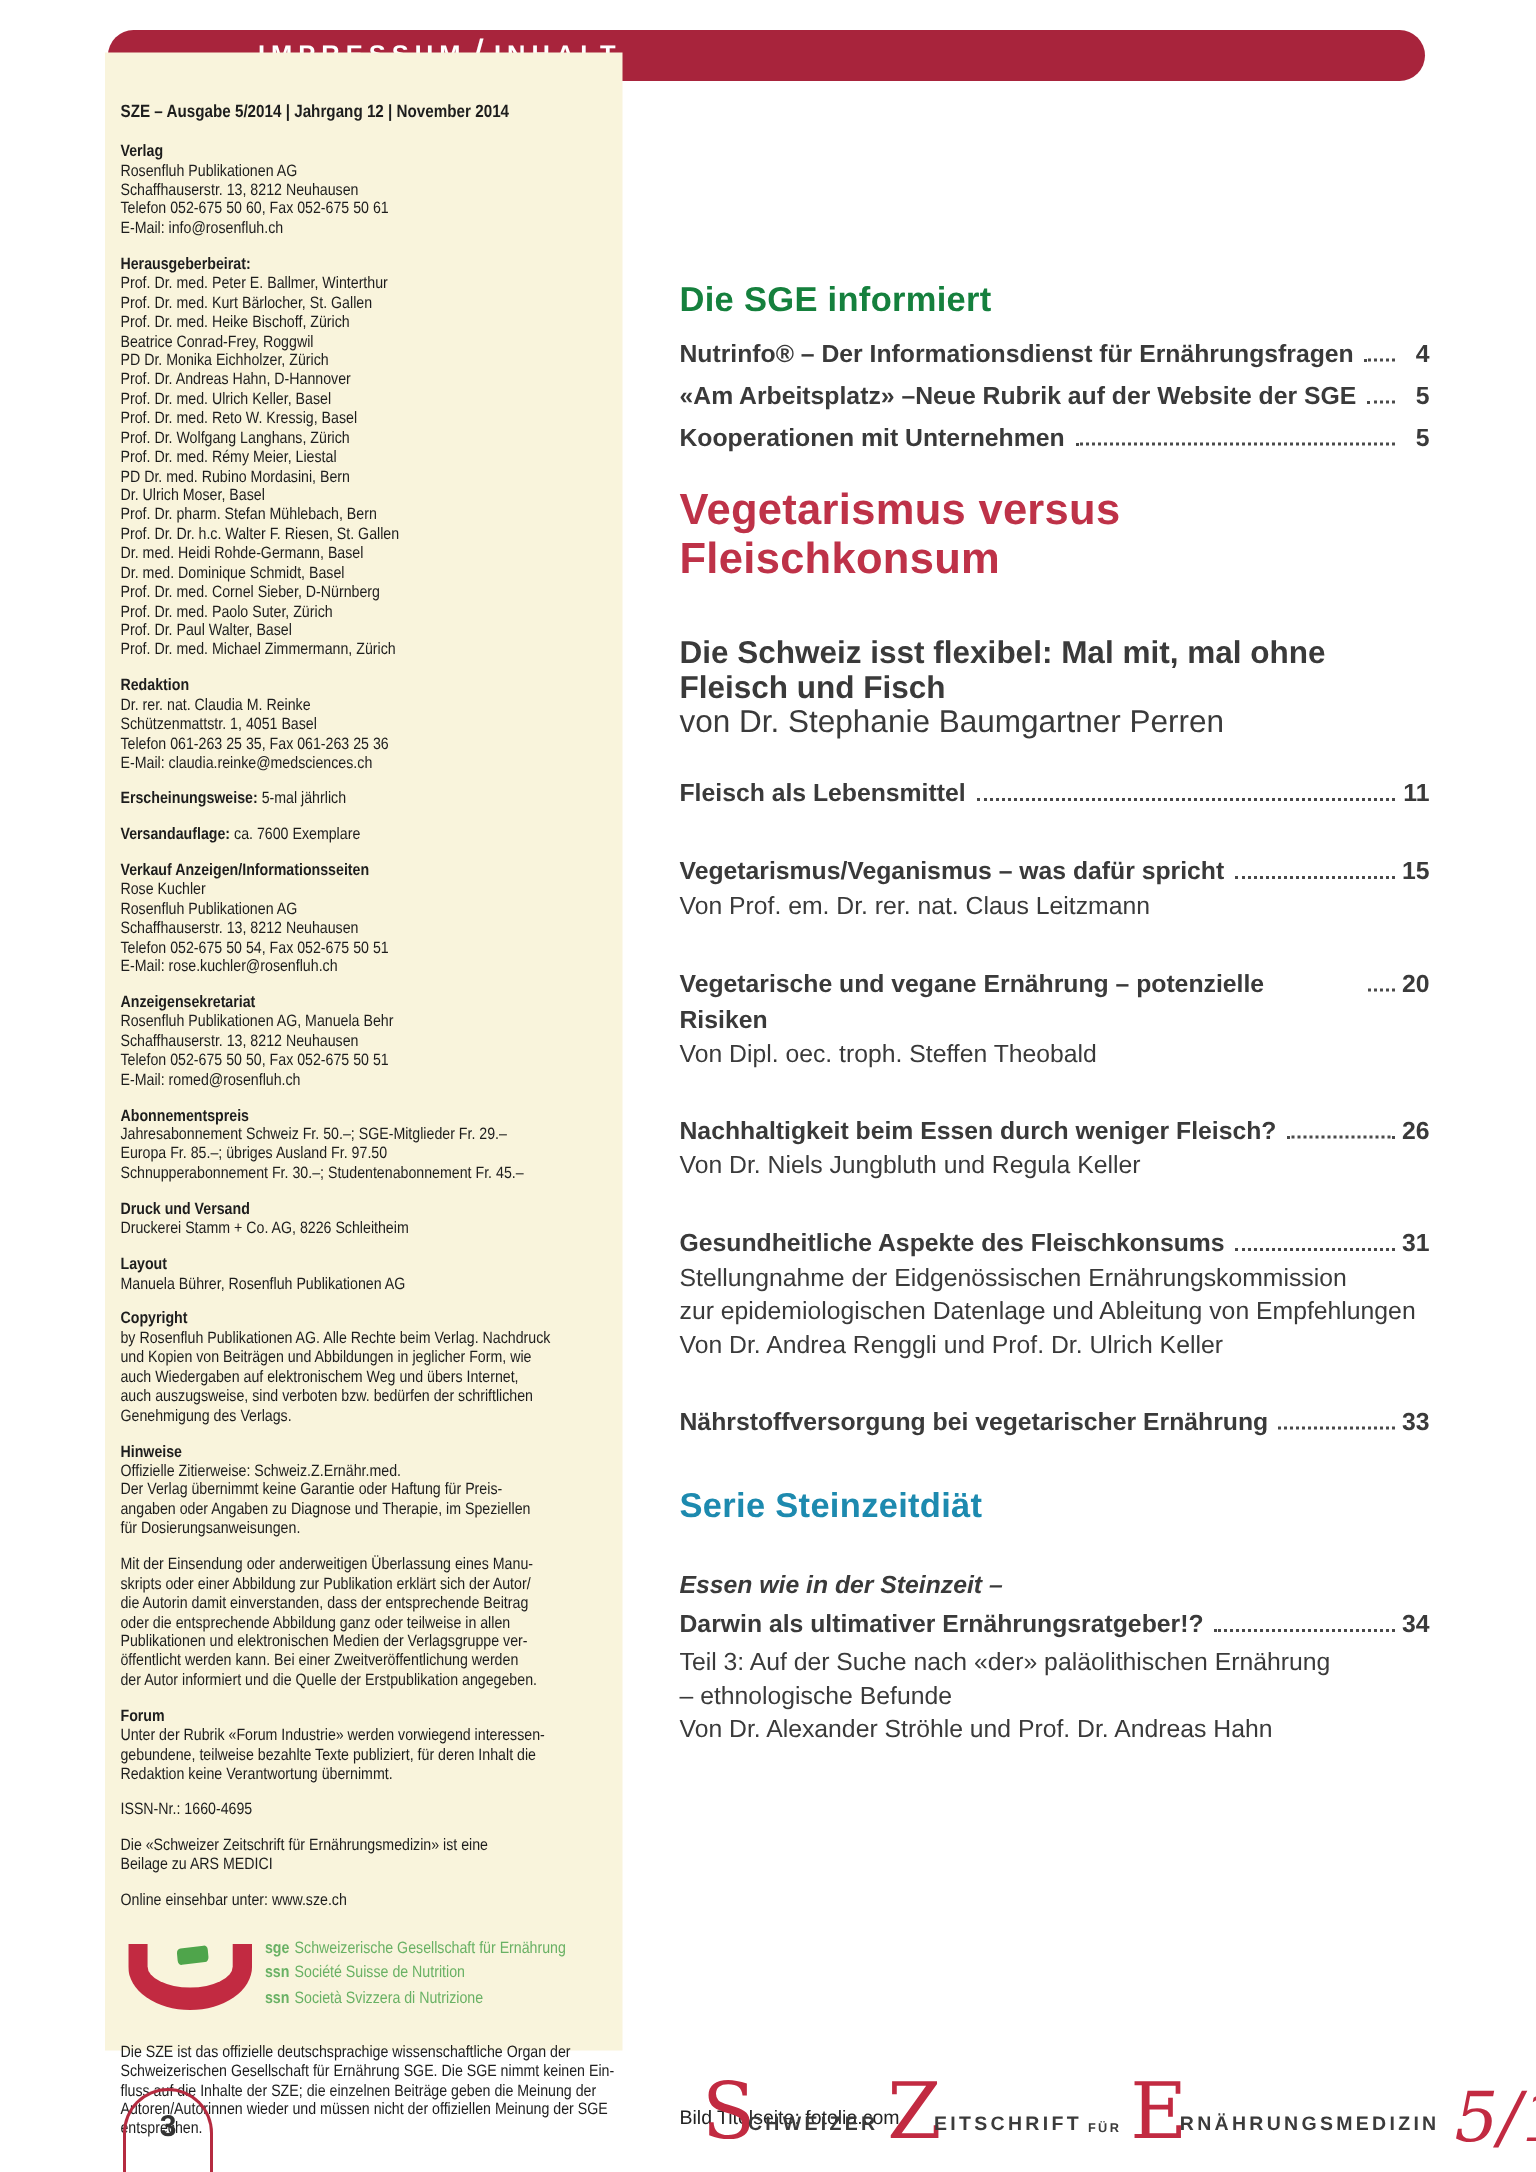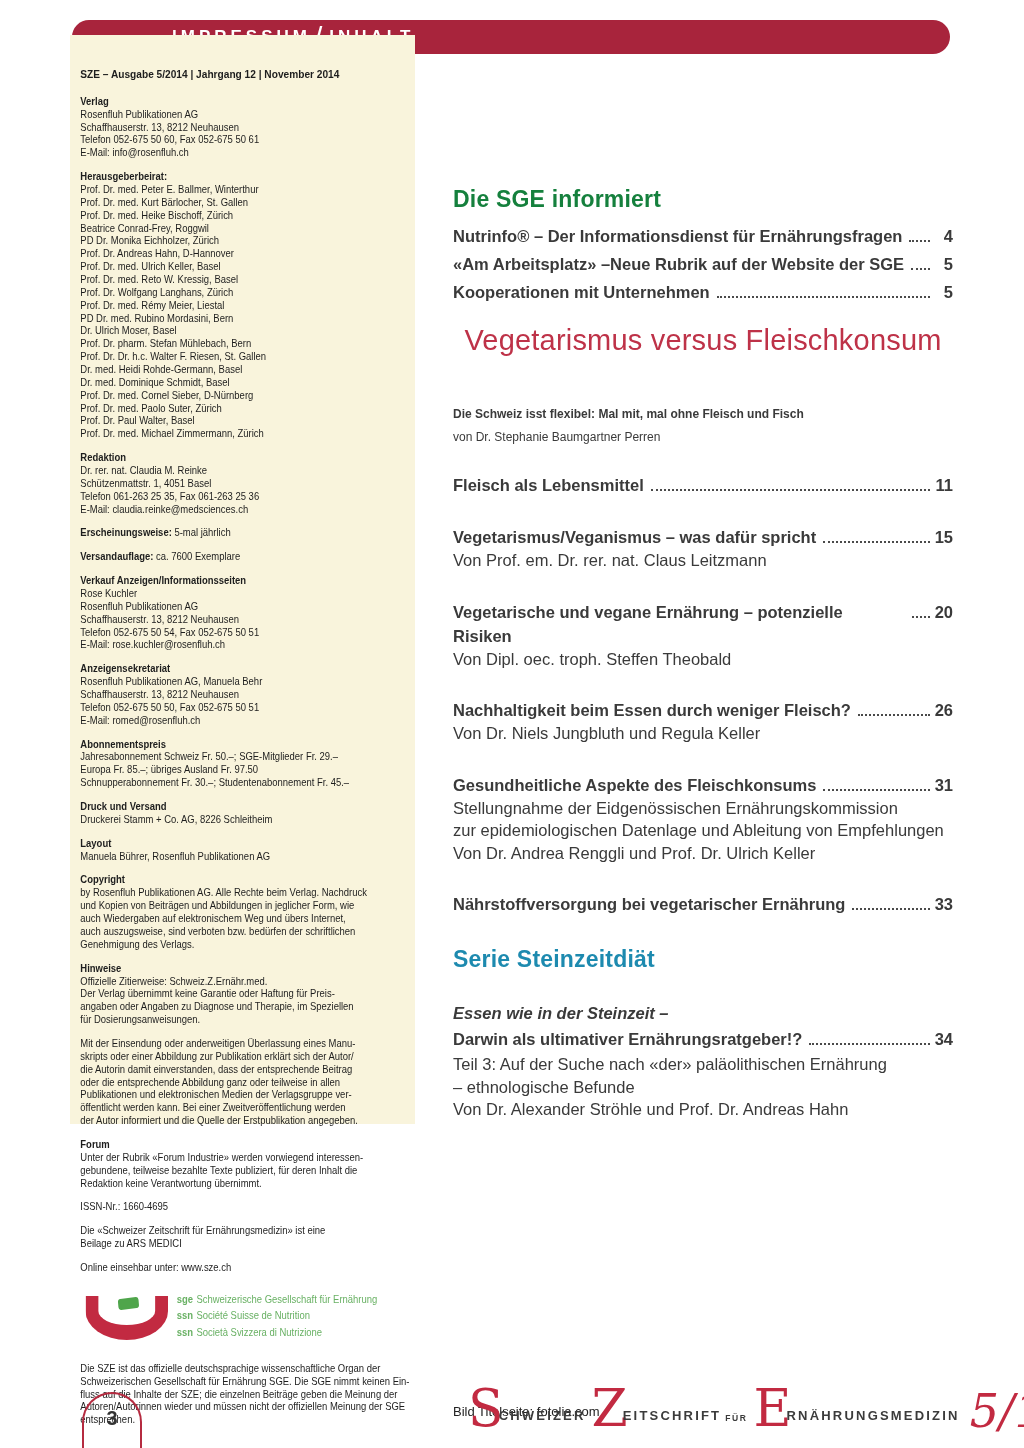--- a/index.html
+++ b/index.html
@@ -7,21 +7,21 @@
         font-family:"Liberation Sans",sans-serif;color:#222;}
 
   
   .header-bar{position:absolute;left:72px;top:20px;width:878px;height:34px;
     background:#A8243C;border-radius:17px;display:flex;align-items:center;}
   .header-title{color:#fff;font-weight:bold;font-size:17px;letter-spacing:4px;
     padding-left:100px;display:flex;align-items:center;}
   .header-slash{font-size:30px;font-weight:400;margin:0 3px;position:relative;top:1px;}
 
   
-  .panel{position:absolute;left:70px;top:35px;width:345px;height:1089px;background:#F9F4DC;}
+  .panel{position:absolute;left:70px;top:35px;width:345px;height:1332px;background:#F9F4DC;}
   .condense{transform:scaleX(0.86);transform-origin:0 0;width:385px;
     padding:33px 0 0 12px;font-size:11px;line-height:1.17;color:#1d1d1d;}
   .issue{font-weight:bold;font-size:11.8px;margin-bottom:13px;}
   .blk{margin-bottom:11px;}
   .blabel{font-weight:bold;}
   .blines{white-space:pre-line;}
   .inline-blk .blabel-inline{font-weight:bold;}
 
   
   .sge-logo{display:flex;align-items:flex-start;margin:14px 0 12px 0;height:62px;}
@@ -35,22 +35,22 @@
 
   
   .right-col{position:absolute;left:453px;top:186px;width:500px;color:#3a3a3a;}
   .sec-heading{font-size:23px;font-weight:bold;margin:0 0 9px 0;letter-spacing:0.2px;}
   .sec-heading.orange{color:#15803d;}
   .sec-heading.teal{color:#1D8AAF;margin-top:30px;}
   .toc-line{display:flex;align-items:baseline;font-weight:bold;font-size:16.5px;line-height:28px;}
   .toc-articles .toc-line{line-height:24px;}
   .lead{flex:1;border-bottom:2.6px dotted #4a4a4a;margin:0 3px 5px 7px;min-width:18px;}
   .pagenum{font-weight:bold;text-align:right;min-width:20px;}
-  .main-title{color:#BE3248;font-size:29px;font-weight:normal;margin:18px 0 4px 0;letter-spacing:0.2px;text-align:center;}
-  .intro{margin-top:46px;font-size:12px;line-height:23px;}
+  .main-title{color:#BE3248;font-size:29px;font-weight:bold;margin:18px 0 4px 0;letter-spacing:0.2px;}
+  .intro{margin-top:34px;font-size:21px;line-height:23px;}
   .intro-title{font-weight:bold;}
   .article{margin-top:28px;}
   .article:first-child{margin-top:24px;}
   .toc-sub{white-space:pre-line;font-weight:normal;font-size:16.5px;line-height:22.5px;}
   .pre-title{font-weight:bold;font-size:16.5px;line-height:24px;font-style:italic;}
 
   .image-credit{position:absolute;left:453px;top:1404px;font-size:13px;color:#222;}
 
   
   .arch{position:absolute;left:82px;top:1392px;width:60px;height:56px;box-sizing:border-box;

